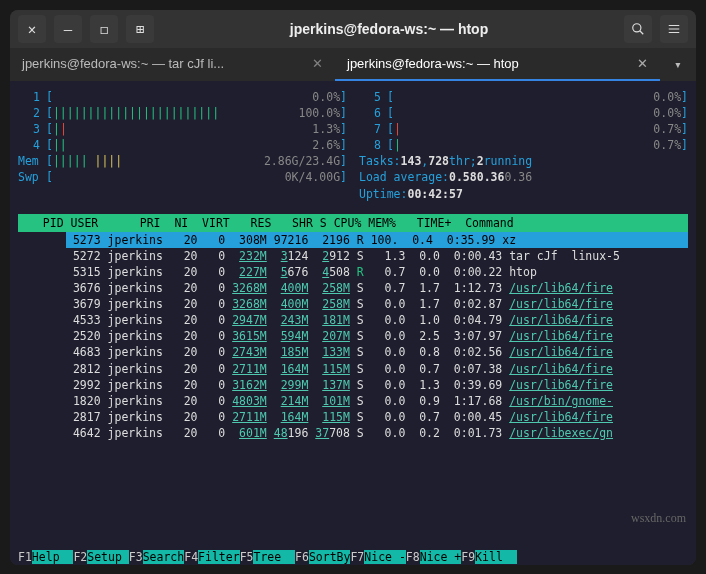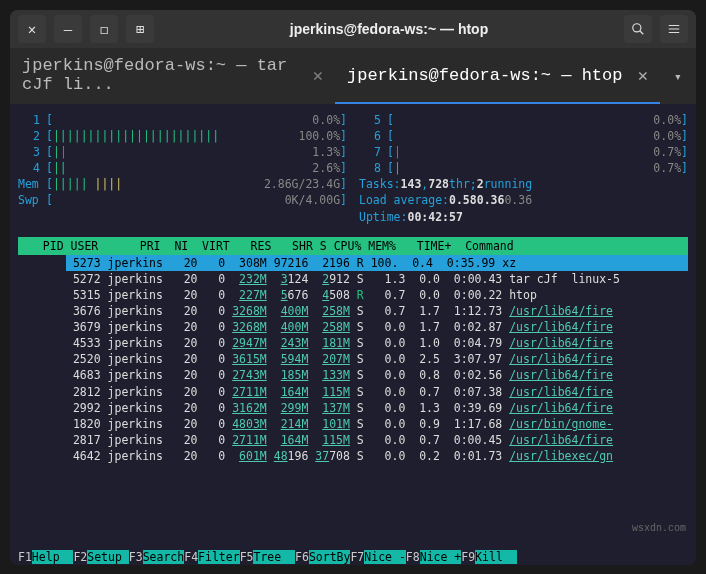--- a/index.html
+++ b/index.html
@@ -2,21 +2,21 @@
 <html><head>
 <meta charset="utf-8">
 <style>
 * { margin: 0; padding: 0; box-sizing: border-box; }
 body { background: #1a1a1a; font-family: monospace; width: 706px; height: 574px; overflow: hidden; color: #ddd; }
 .window { background: #2d2d2d; border-radius: 8px; margin: 10px; height: 555px; overflow: hidden; display: flex; flex-direction: column; }
 .titlebar { background: #333; display: flex; align-items: center; padding: 5px 8px; gap: 8px; }
 .tbtn { width: 28px; height: 28px; background: #3a3a3a; border-radius: 4px; display: flex; align-items: center; justify-content: center; font-size: 14px; color: #ddd; }
 .title { flex: 1; text-align: center; font-family: sans-serif; font-weight: bold; font-size: 14px; color: #eee; }
 .tabs { display: flex; background: #2a2a2a; }
-.tab { flex: 1; padding: 8px 12px; font-family: Liberation Mono, monospace; font-size: 17px; display: flex; align-items: center; gap: 8px; color: #bbb; border-bottom: 2px solid transparent; }
+.tab { flex: 1; padding: 8px 12px; font-family: Liberation Sans, sans-serif; font-size: 13px; display: flex; align-items: center; gap: 8px; color: #bbb; border-bottom: 2px solid transparent; }
 .tab.active { border-bottom: 2px solid #3584e4; color: #fff; }
 .tab .x { margin-left: auto; opacity: 0.6; }
 .tabdrop { width: 36px; display: flex; align-items: center; justify-content: center; color: #bbb; }
 .term { background: #1e1e2e; flex: 1; padding: 8px; font-size: 11.5px; line-height: 1.4; overflow: hidden; position: relative; }
 .meters { display: flex; gap: 12px; margin-bottom: 12px; }
 .mcol { flex: 1; }
 .mrow { display: flex; white-space: pre; }
 .mnum { color: #26a0da; width: 28px; text-align: right; padding-right: 6px; }
 .mbr { color: #26a0da; }
 .mbar { flex: 1; overflow: hidden; }
@@ -28,21 +28,21 @@
 .ylw { color: #d4c05c; }
 .cyn { color: #4ec9b0; text-decoration: underline; }
 .wht { color: #ddd; font-weight: bold; }
 .dim { color: #888; }
 .header-row { background: #26c281; color: #000; white-space: pre; padding: 1px 11px; }
 .proc-row { white-space: pre; }
 .hl { background: #26a0da; color: #000; }
 .fbar { position: absolute; bottom: 0; left: 8px; right: 8px; white-space: pre; }
 .fkey { color: #ccc; text-align: center; }
 .flab { background: #14b8a6; color: #000; }
-.watermark { position: absolute; right: 10px; bottom: 29px; color: #666; font-size: 10px; font-family: Liberation Mono, monospace; }
+.watermark { position: absolute; right: 10px; bottom: 38px; color: #666; font-size: 12px; font-family: Liberation Serif, serif; }
 .term-content { white-space: pre; margin-left: 48px; }
 </style>
 </head>
 <body>
 
 <div class="window">
   <div class="titlebar">
     <div class="tbtn">✕</div>
     <div class="tbtn">–</div>
     <div class="tbtn">◻</div>

